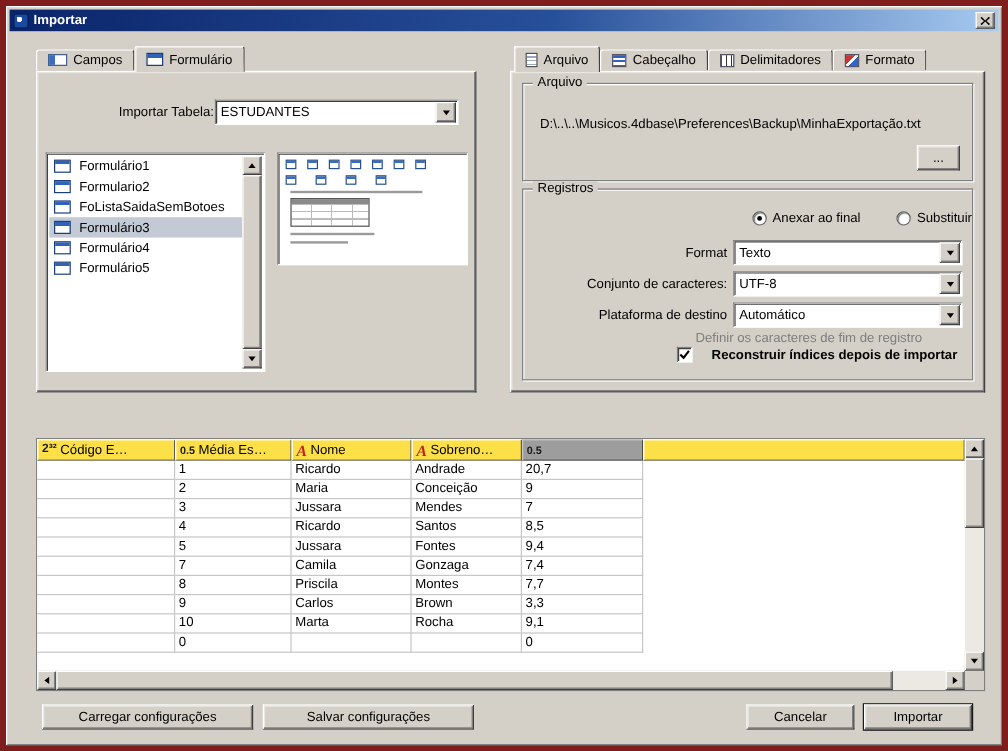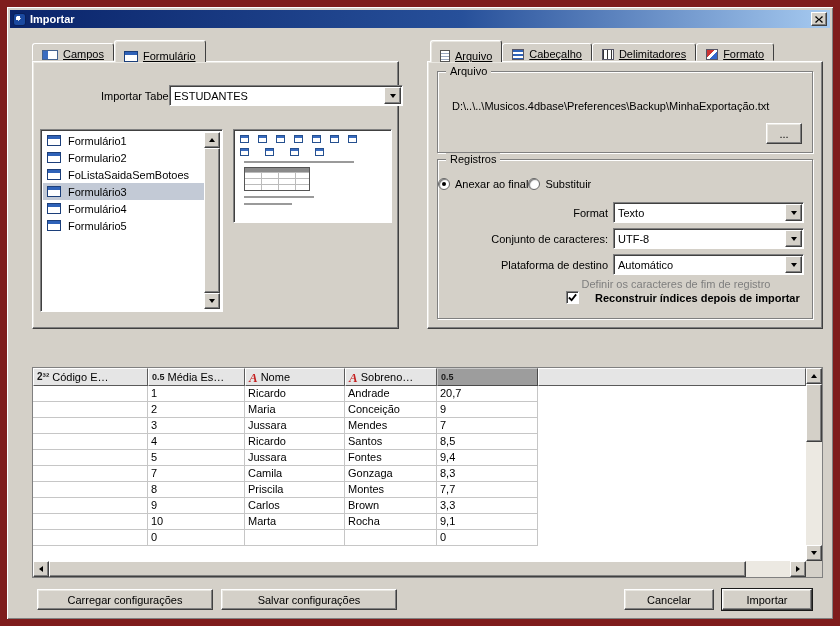--- a/index.html
+++ b/index.html
@@ -1,42 +1,42 @@
 <!DOCTYPE html>
 <html><head>
 <meta charset="utf-8">
 <style>
   * { box-sizing: border-box; margin: 0; padding: 0; cursor: default; }
   html,body { width:840px; height:626px; }
   body {
     position:relative; overflow:hidden; background:#d4d0c8;
     font-family:"Liberation Sans", sans-serif; font-size:11px; color:#000;
   }
-  .frame { position:absolute; inset:0; background:#d4d0c8; border:7px solid #7f1d1d;
+  .frame { position:absolute; inset:0; background:#d4d0c8; border:5px solid #7f1d1d;
     box-shadow: inset 1px 1px 0 #ffffff, inset -1px -1px 0 #808080; padding-left: 20px; }
 
   
   .titlebar { position:absolute; left:3px; top:3px; right:3px; height:18px;
     background:linear-gradient(90deg,#0a246a 0%, #27509a 55%, #a6caf0 100%);
     display:flex; align-items:center; gap:4px; padding:0 3px; }
   .app-icon { width:13px; height:13px; border-radius:3px; flex:none;
     background:radial-gradient(circle at 38% 38%, #ffffff 0 24%, #1a49a0 25% 100%);
     border:1px solid #09205a; }
   .title-text { color:#fff; font-weight:bold; }
   .close-btn { margin-left:auto; width:16px; height:14px; background:#d4d0c8;
     border:1px solid; border-color:#fff #404040 #404040 #fff;
     box-shadow:inset -1px -1px 0 #808080; display:flex; align-items:center; justify-content:center; }
 
   
   .tabbar { position:absolute; height:21px; display:flex; align-items:flex-end; z-index:3; }
   .tabbar-left { left:25px; top:33px; }
   .tabbar-right { left:423px; top:33px; }
-  .tab { display:flex; align-items:flex-end; gap:5px; padding:0 9px; height:18px;
+  .tab { display:flex; align-items:center; gap:5px; padding:0 9px; height:18px;
     background:#d4d0c8; border:1px solid; border-color:#fff #404040 transparent #fff;
-    border-radius:3px 3px 0 0; position:relative; white-space:nowrap;text-decoration:underline; }
+    border-radius:3px 3px 0 0; position:relative; white-space:nowrap; }
   .tab.active { height:22px; bottom:-1px; z-index:4; border-bottom:none;
     box-shadow: inset 1px 1px 0 #e9e7e1; }
   .tab-icon { flex:none; display:inline-block; }
   .icon-campos { width:16px; height:10px; border:1px solid #44628f; background:linear-gradient(90deg,#3a6cc0 0 5px,#fff 5px); }
   .icon-formulario, .mini-form-icon { width:14px; height:11px; border:1px solid #1c3f7a;
     background:linear-gradient(180deg,#2f62b8 0 3px,#fff 3px); }
   .icon-doc { width:10px; height:12px; border:1px solid #555;
     background:repeating-linear-gradient(180deg,#fff 0 2px,#9aa8c0 2px 3px); }
   .icon-header { width:12px; height:11px; border:1px solid #556;
     background:repeating-linear-gradient(180deg,#2f62b8 0 2px,#fff 2px 4px); }
@@ -57,21 +57,21 @@
     border:1px solid; border-color:#808080 #fff #fff #808080; box-shadow: inset 1px 1px 0 #404040; }
   .combo .val { flex:1; display:flex; align-items:center; padding-left:4px;
     white-space:nowrap; overflow:hidden; }
   .combo .dd { width:17px; margin:1px; flex:none; background:#d4d0c8; border:1px solid;
     border-color:#fff #404040 #404040 #fff; box-shadow:inset -1px -1px 0 #808080;
     display:flex; align-items:center; justify-content:center; }
   .tri-down { width:0; height:0; border-left:3px solid transparent; border-right:3px solid transparent; border-top:4px solid #000; }
   .tri-up   { width:0; height:0; border-left:3px solid transparent; border-right:3px solid transparent; border-bottom:4px solid #000; }
   .tri-left { width:0; height:0; border-top:3px solid transparent; border-bottom:3px solid transparent; border-right:4px solid #000; }
   .tri-right{ width:0; height:0; border-top:3px solid transparent; border-bottom:3px solid transparent; border-left:4px solid #000; }
-  .combo-table { position:absolute; left:162px; top:78px; width:234px; z-index:2; }
+  .combo-table { position:absolute; left:174px; top:78px; width:203px; z-index:2; }
 
   .listbox { position:absolute; left:33px; top:122px; width:183px; height:183px; z-index:2;
     background:#fff; border:1px solid; border-color:#808080 #fff #fff #808080; box-shadow: inset 1px 1px 0 #404040; }
   .list-items { position:absolute; left:2px; top:2px; right:18px; bottom:2px; overflow:hidden; }
   .list-item { height:17px; display:flex; align-items:center; gap:7px; padding-left:4px; white-space:nowrap; }
   .list-item.selected { background:#c3cad6; }
   .mini-form-icon { flex:none; }
 
   .vscroll { position:absolute; top:2px; right:2px; bottom:2px; width:16px; background:#ece9e2; }
   .sb-btn { position:absolute; left:0; width:16px; height:16px; background:#d4d0c8; border:1px solid;
@@ -99,40 +99,40 @@
 
   
   .groupbox { position:absolute; z-index:2; border:1px solid #808080;
     box-shadow: 1px 1px 0 #fff, inset 1px 1px 0 #fff; }
   .gb-legend { position:absolute; top:-7px; left:8px; background:#d4d0c8; padding:0 4px; }
   .gb-arquivo { left:430px; top:64px; width:376px; height:82px; }
   .file-path { position:absolute; left:14px; top:28px; white-space:nowrap; }
   .browse-btn { position:absolute; right:10px; bottom:8px; width:36px; height:18px;
     display:flex; align-items:center; justify-content:center; }
   .gb-registros { left:430px; top:152px; width:376px; height:160px; }
-  .radio-row { position:absolute; left:0; top:18px; width:100%; display:flex; justify-content:flex-start; }
+  .radio-row { position:absolute; left:0; top:18px; width:100%; display:flex; justify-content:flex-end; gap:30px; }
   .radio { display:flex; align-items:center; gap:5px; }
   .radio-circle { width:12px; height:12px; border-radius:50%; background:#fff; flex:none;
     border:1px solid #666; box-shadow: inset 1px 1px 1px rgba(64,64,64,.7), inset -1px -1px 0 #fff; position:relative; }
   .radio-circle.checked::after { content:""; position:absolute; left:3px; top:3px; width:4px; height:4px; border-radius:50%; background:#000; }
   .form-row { position:absolute; left:10px; width:356px; height:21px; display:flex; align-items:center; }
   .fr1 { top:42px; } .fr2 { top:68px; } .fr3 { top:94px; }
   .fr-label { width:165px; text-align:right; padding-right:5px; flex:none; white-space:nowrap; }
   .form-row .combo { flex:1; }
   .link-define { position:absolute; left:110px; top:118px; width:256px; text-align:center; color:#7e7e7e; white-space:nowrap; }
   .check-row { position:absolute; left:128px; top:131px; display:flex; align-items:center; gap:16px; font-weight:bold; white-space:nowrap; }
   .checkbox-box { width:13px; height:13px; flex:none; background:#fff; border:1px solid;
     border-color:#808080 #fff #fff #808080; box-shadow:inset 1px 1px 0 #404040;
     display:flex; align-items:center; justify-content:center; }
 
   
   .gridwrap { position:absolute; left:25px; top:360px; width:791px; height:211px; z-index:2;
     background:#fff; border:1px solid #808080; }
   .gheader { position:absolute; left:0; top:0; right:16px; height:18px; display:flex; }
-  .th { display:flex; align-items:center; gap:3px; padding:0 2px 0 3px; background:#e5e5e5;
+  .th { display:flex; align-items:center; gap:3px; padding:0 2px 0 3px; background:#fde047;
     border:1px solid; border-color:#fff #5a5a5a #5a5a5a #fff; overflow:hidden; white-space:nowrap; flex:none; }
   .th.sel { background:#9d9d9d; border-color:#c9c9c9 #4a4a4a #4a4a4a #c9c9c9; }
   .th.fillerh { flex:1; }
   .c0 { width:115px; } .c1 { width:97px; } .c2 { width:100px; } .c3 { width:92px; } .c4 { width:101px; }
   .ticon { flex:none; line-height:1; }
   .ticon.longint { font-size:10px; font-weight:bold; color:#1a1a1a; }
   .ticon.real { font-size:9px; font-weight:bold; color:#1a1a1a; }
   .ticon.alpha { font-family:"Liberation Serif", serif; font-style:italic; font-weight:bold; font-size:13px; color:#c42020; }
   .gbody { position:absolute; left:0; top:18px; right:16px; bottom:16px; background:#fff; overflow:hidden; }
   .gr { display:flex; height:16px; }
@@ -397,21 +397,21 @@
         <div class="td c2">Jussara</div>
         <div class="td c3">Fontes</div>
         <div class="td c4">9,4</div>
         <div class="td-filler"></div>
       </div>
       <div class="gr">
         <div class="td c0"></div>
         <div class="td c1">7</div>
         <div class="td c2">Camila</div>
         <div class="td c3">Gonzaga</div>
-        <div class="td c4">8,3</div>
+        <div class="td c4">7,4</div>
         <div class="td-filler"></div>
       </div>
       <div class="gr">
         <div class="td c0"></div>
         <div class="td c1">8</div>
         <div class="td c2">Priscila</div>
         <div class="td c3">Montes</div>
         <div class="td c4">7,7</div>
         <div class="td-filler"></div>
       </div>

